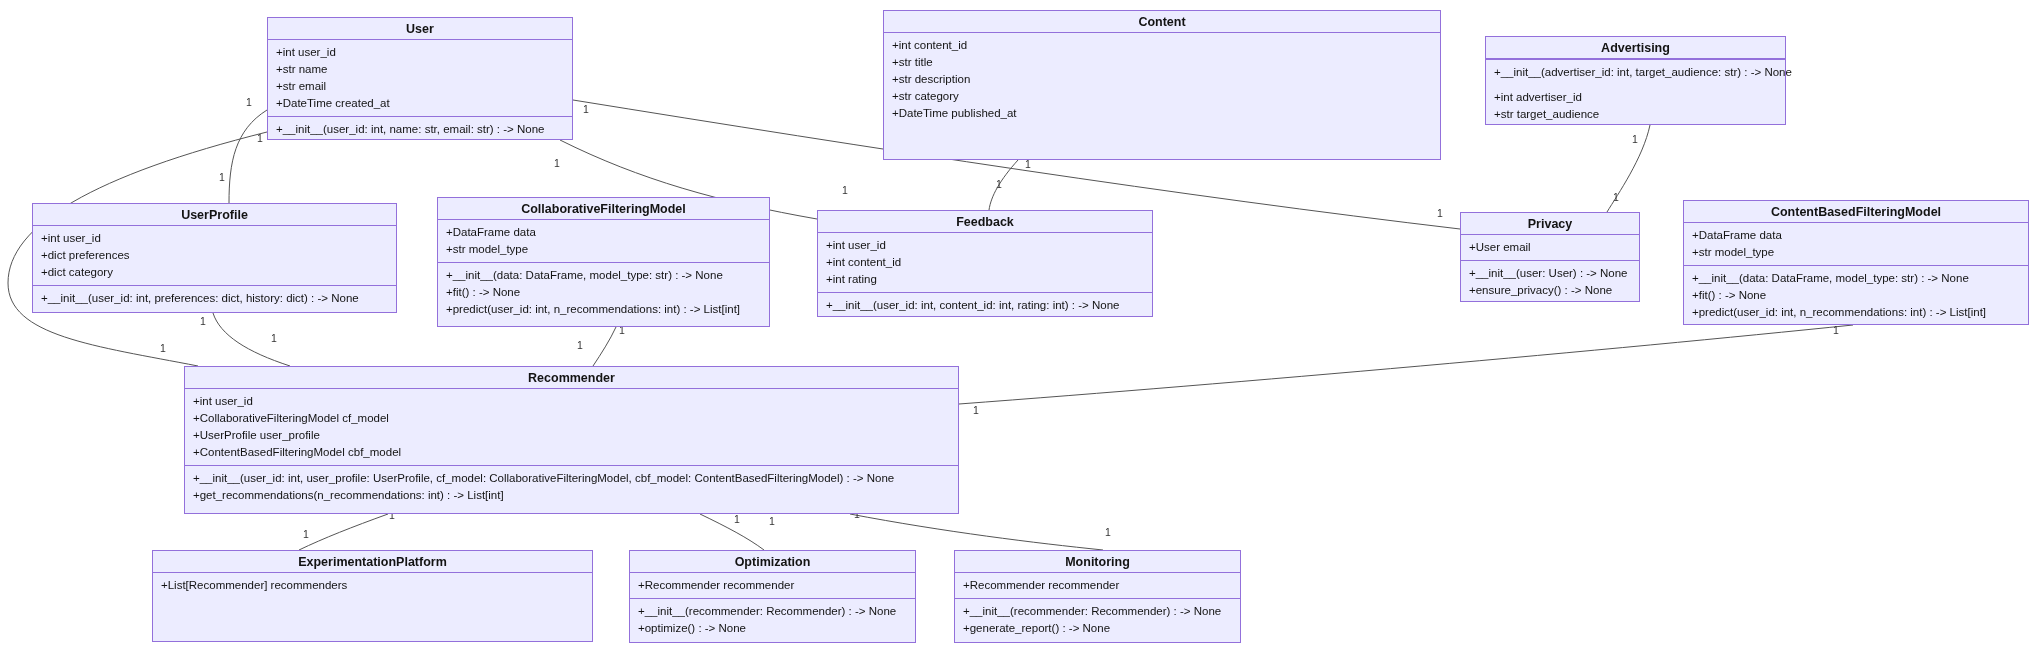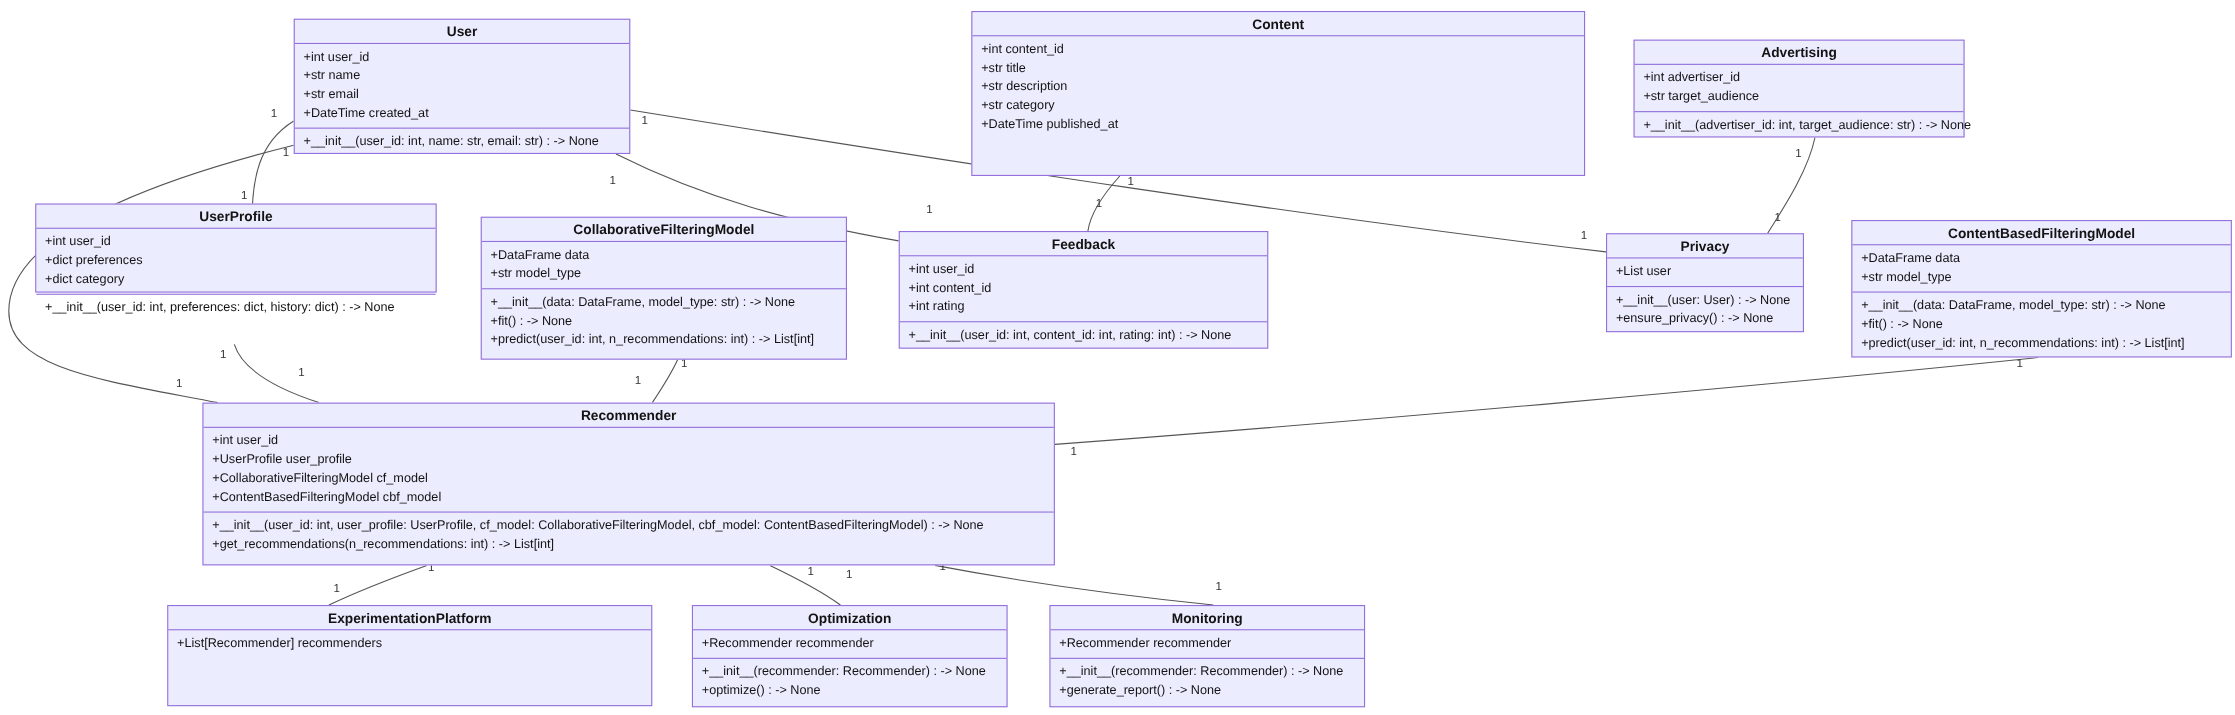--- a/index.html
+++ b/index.html
@@ -102,29 +102,29 @@
         <div class="cls-sec attrs">
           <div class="cls-row">+int content_id</div>
           <div class="cls-row">+str title</div>
           <div class="cls-row">+str description</div>
           <div class="cls-row">+str category</div>
           <div class="cls-row">+DateTime published_at</div>
         </div>
       </div>
       <div class="cls" style="left: 1485px; top: 36px; width: 301px; height: 89px;">
         <div class="cls-title">Advertising</div>
+        <div class="cls-sec methods">
+          <div class="cls-row">+__init__(advertiser_id: int, target_audience: str) : -&gt; None</div>
+        </div>
         <div class="cls-sec attrs">
           <div class="cls-row">+int advertiser_id</div>
           <div class="cls-row">+str target_audience</div>
         </div>
-        <div class="cls-sec methods">
-          <div class="cls-row">+__init__(advertiser_id: int, target_audience: str) : -&gt; None</div>
-        </div>
-      </div>
-      <div class="cls" style="left: 32px; top: 185px; width: 365px; height: 81px;">
+      </div>
+      <div class="cls" style="left: 32px; top: 203px; width: 365px; height: 110px;">
         <div class="cls-title">UserProfile</div>
         <div class="cls-sec attrs">
           <div class="cls-row">+int user_id</div>
           <div class="cls-row">+dict preferences</div>
           <div class="cls-row">+dict category</div>
         </div>
         <div class="cls-sec methods">
           <div class="cls-row">+__init__(user_id: int, preferences: dict, history: dict) : -&gt; None</div>
         </div>
       </div>
@@ -147,21 +147,21 @@
           <div class="cls-row">+int content_id</div>
           <div class="cls-row">+int rating</div>
         </div>
         <div class="cls-sec methods">
           <div class="cls-row">+__init__(user_id: int, content_id: int, rating: int) : -&gt; None</div>
         </div>
       </div>
       <div class="cls" style="left: 1460px; top: 212px; width: 180px; height: 90px;">
         <div class="cls-title">Privacy</div>
         <div class="cls-sec attrs">
-          <div class="cls-row">+List user</div>
+          <div class="cls-row">+User email</div>
         </div>
         <div class="cls-sec methods">
           <div class="cls-row">+__init__(user: User) : -&gt; None</div>
           <div class="cls-row">+ensure_privacy() : -&gt; None</div>
         </div>
       </div>
       <div class="cls" style="left: 1683px; top: 200px; width: 346px; height: 125px;">
         <div class="cls-title">ContentBasedFilteringModel</div>
         <div class="cls-sec attrs">
           <div class="cls-row">+DataFrame data</div>
@@ -170,22 +170,22 @@
         <div class="cls-sec methods">
           <div class="cls-row">+__init__(data: DataFrame, model_type: str) : -&gt; None</div>
           <div class="cls-row">+fit() : -&gt; None</div>
           <div class="cls-row">+predict(user_id: int, n_recommendations: int) : -&gt; List[int]</div>
         </div>
       </div>
       <div class="cls" style="left: 184px; top: 366px; width: 775px; height: 148px;">
         <div class="cls-title">Recommender</div>
         <div class="cls-sec attrs">
           <div class="cls-row">+int user_id</div>
+          <div class="cls-row">+CollaborativeFilteringModel cf_model</div>
           <div class="cls-row">+UserProfile user_profile</div>
-          <div class="cls-row">+CollaborativeFilteringModel cf_model</div>
           <div class="cls-row">+ContentBasedFilteringModel cbf_model</div>
         </div>
         <div class="cls-sec methods">
           <div class="cls-row">+__init__(user_id: int, user_profile: UserProfile, cf_model: CollaborativeFilteringModel, cbf_model: ContentBasedFilteringModel) : -&gt; None</div>
           <div class="cls-row">+get_recommendations(n_recommendations: int) : -&gt; List[int]</div>
         </div>
       </div>
       <div class="cls" style="left: 152px; top: 550px; width: 441px; height: 92px;">
         <div class="cls-title">ExperimentationPlatform</div>
         <div class="cls-sec attrs">

